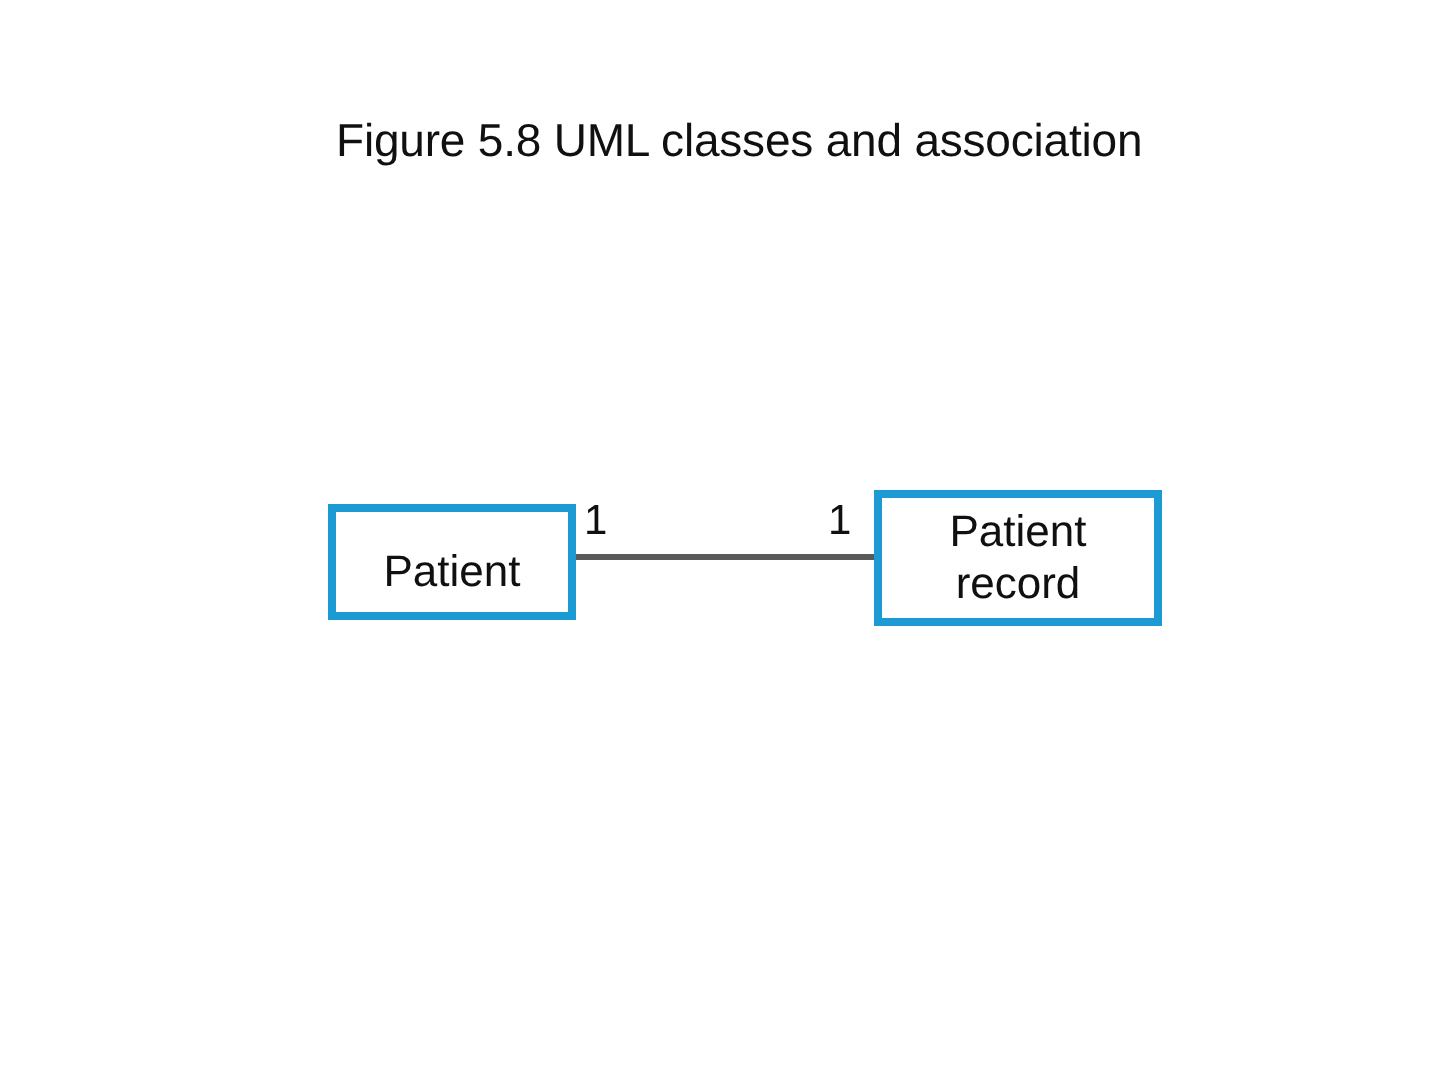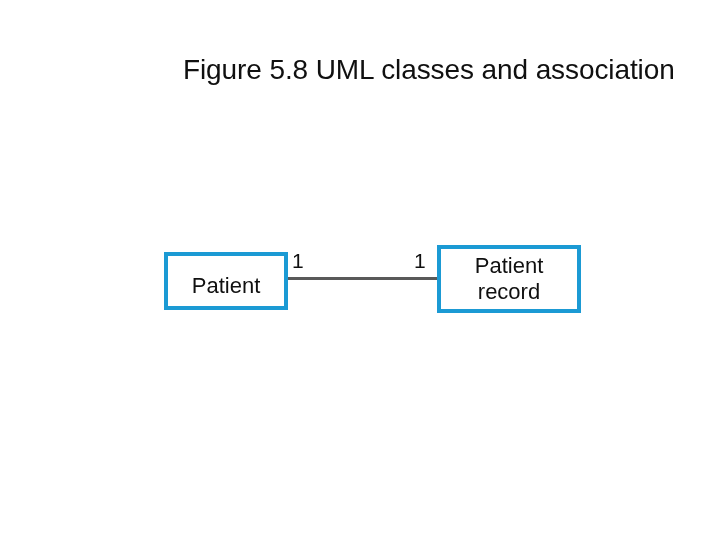--- a/index.html
+++ b/index.html
@@ -15,23 +15,23 @@
     height: 540px;
     background: #ffffff;
     overflow: hidden;
     font-family: "Liberation Sans", sans-serif;
     -webkit-font-smoothing: antialiased;
   }
 
   
   #figure-title {
     position: absolute;
-    left: 183px;
+    left: 168px;
     top: 57px;
-    font-size: 28px;
+    font-size: 23px;
     line-height: 26px;
     color: #101010;
     white-space: nowrap;
     letter-spacing: -0.1px;
   }
 
   
   .uml-class {
     position: absolute;
     box-sizing: border-box;

